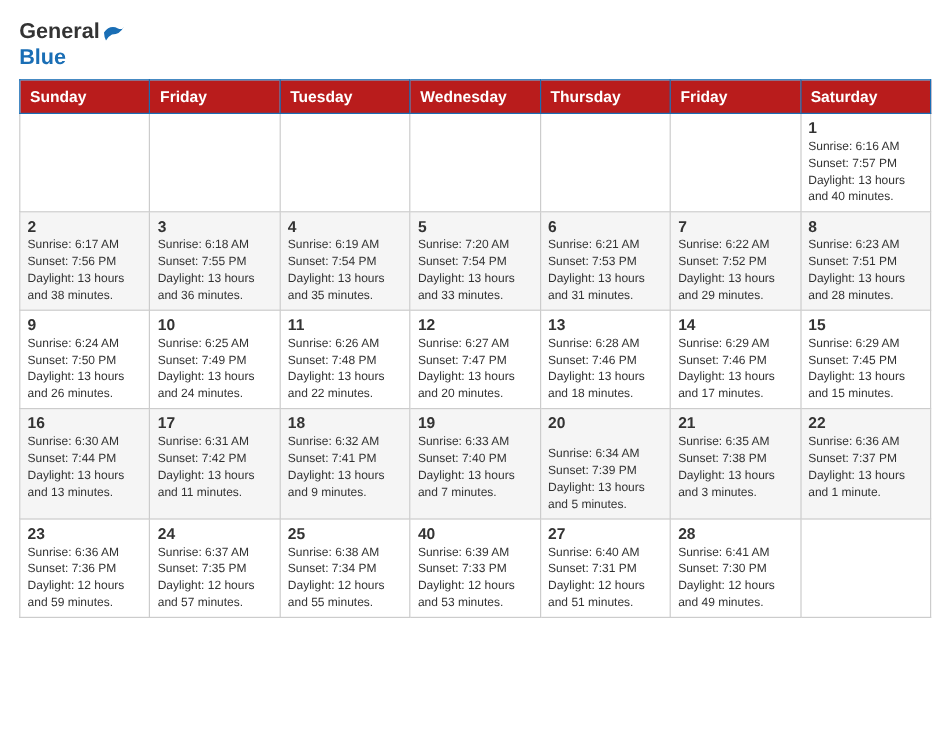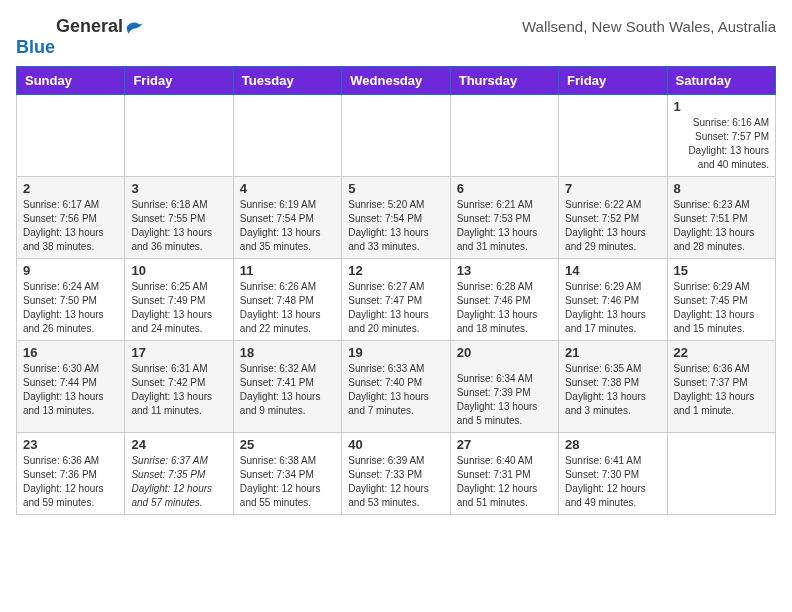--- a/index.html
+++ b/index.html
@@ -41,21 +41,21 @@
       font-size: 15px;
       color: #555;
       margin-top: 2px;
     }
     .calendar-table {
       width: 100%;
       border-collapse: collapse;
       border: 1px solid #ccc;
     }
     .calendar-table th {
-      background-color: #6d28d9;
+      background-color: #b91c1c;
       color: #fff;
       text-align: left;
       padding: 6px 8px;
       font-size: 13px;
       font-weight: bold;
       border: 1px solid #1a6eb5;
     }
     .calendar-table td {
       vertical-align: top;
       padding: 4px 6px;
@@ -82,30 +82,29 @@
     }
     .empty-cell {
       background: #fff !important;
     }
   </style>
 </head>
 <body>
 
 <div class="header">
   <div class="logo">
-    <div style="display:flex;align-items:center;margin-left:40px;">
+    <div style="display:flex;align-items:center;">
       <span class="logo-general">General</span>
       <svg class="logo-icon" viewBox="0 0 24 20" xmlns="http://www.w3.org/2000/svg">
         <path d="M2 10 Q8 2 16 6 Q20 8 22 4 Q18 12 10 12 Q6 14 4 18 Q2 14 2 10Z" fill="#1a6eb5"></path>
       </svg>
     </div>
     <span class="logo-blue">Blue</span>
   </div>
   <div class="title-block">
-    <div class="calendar-subtitle">Wallsend, New South Wales, Australia</div>
   </div>
 </div>
 
 <table class="calendar-table">
   <thead>
     <tr>
     <th>Sunday</th>
         <th>Friday</th>
         <th>Tuesday</th>
         <th>Wednesday</th>
@@ -117,21 +116,21 @@
   <tbody id="calendar-body">
   <tr>
         <td class="empty-cell"></td>
         <td class="empty-cell"></td>
         <td class="empty-cell"></td>
         <td class="empty-cell"></td>
         <td class="empty-cell"></td>
         <td class="empty-cell"></td>
         <td>
           <span class="day-number">1</span>
-          <div class="day-info" style="white-space: pre-line; text-align: right;">Sunrise: 6:16 AM
+          <div class="day-info" style="white-space: pre-line;">Sunrise: 6:16 AM
 Sunset: 7:57 PM
 Daylight: 13 hours
 and 40 minutes.</div>
         </td>
       </tr>
       <tr>
         <td>
           <span class="day-number">2</span>
           <div class="day-info" style="white-space: pre-line;">Sunrise: 6:17 AM
 Sunset: 7:56 PM
@@ -147,21 +146,21 @@
         </td>
         <td>
           <span class="day-number">4</span>
           <div class="day-info" style="white-space: pre-line;">Sunrise: 6:19 AM
 Sunset: 7:54 PM
 Daylight: 13 hours
 and 35 minutes.</div>
         </td>
         <td>
           <span class="day-number">5</span>
-          <div class="day-info" style="white-space: pre-line;">Sunrise: 5:20 AM
+          <div class="day-info" style="white-space: pre-line;">Sunrise: 7:20 AM
 Sunset: 7:54 PM
 Daylight: 13 hours
 and 33 minutes.</div>
         </td>
         <td>
           <span class="day-number">6</span>
           <div class="day-info" style="white-space: pre-line;">Sunrise: 6:21 AM
 Sunset: 7:53 PM
 Daylight: 13 hours
 and 31 minutes.</div>
@@ -286,21 +285,21 @@
       <tr>
         <td>
           <span class="day-number">23</span>
           <div class="day-info" style="white-space: pre-line;">Sunrise: 6:36 AM
 Sunset: 7:36 PM
 Daylight: 12 hours
 and 59 minutes.</div>
         </td>
         <td>
           <span class="day-number">24</span>
-          <div class="day-info" style="white-space: pre-line; font-style: italic;">Sunrise: 6:37 AM
+          <div class="day-info" style="white-space: pre-line;">Sunrise: 6:37 AM
 Sunset: 7:35 PM
 Daylight: 12 hours
 and 57 minutes.</div>
         </td>
         <td>
           <span class="day-number">25</span>
           <div class="day-info" style="white-space: pre-line;">Sunrise: 6:38 AM
 Sunset: 7:34 PM
 Daylight: 12 hours
 and 55 minutes.</div>

